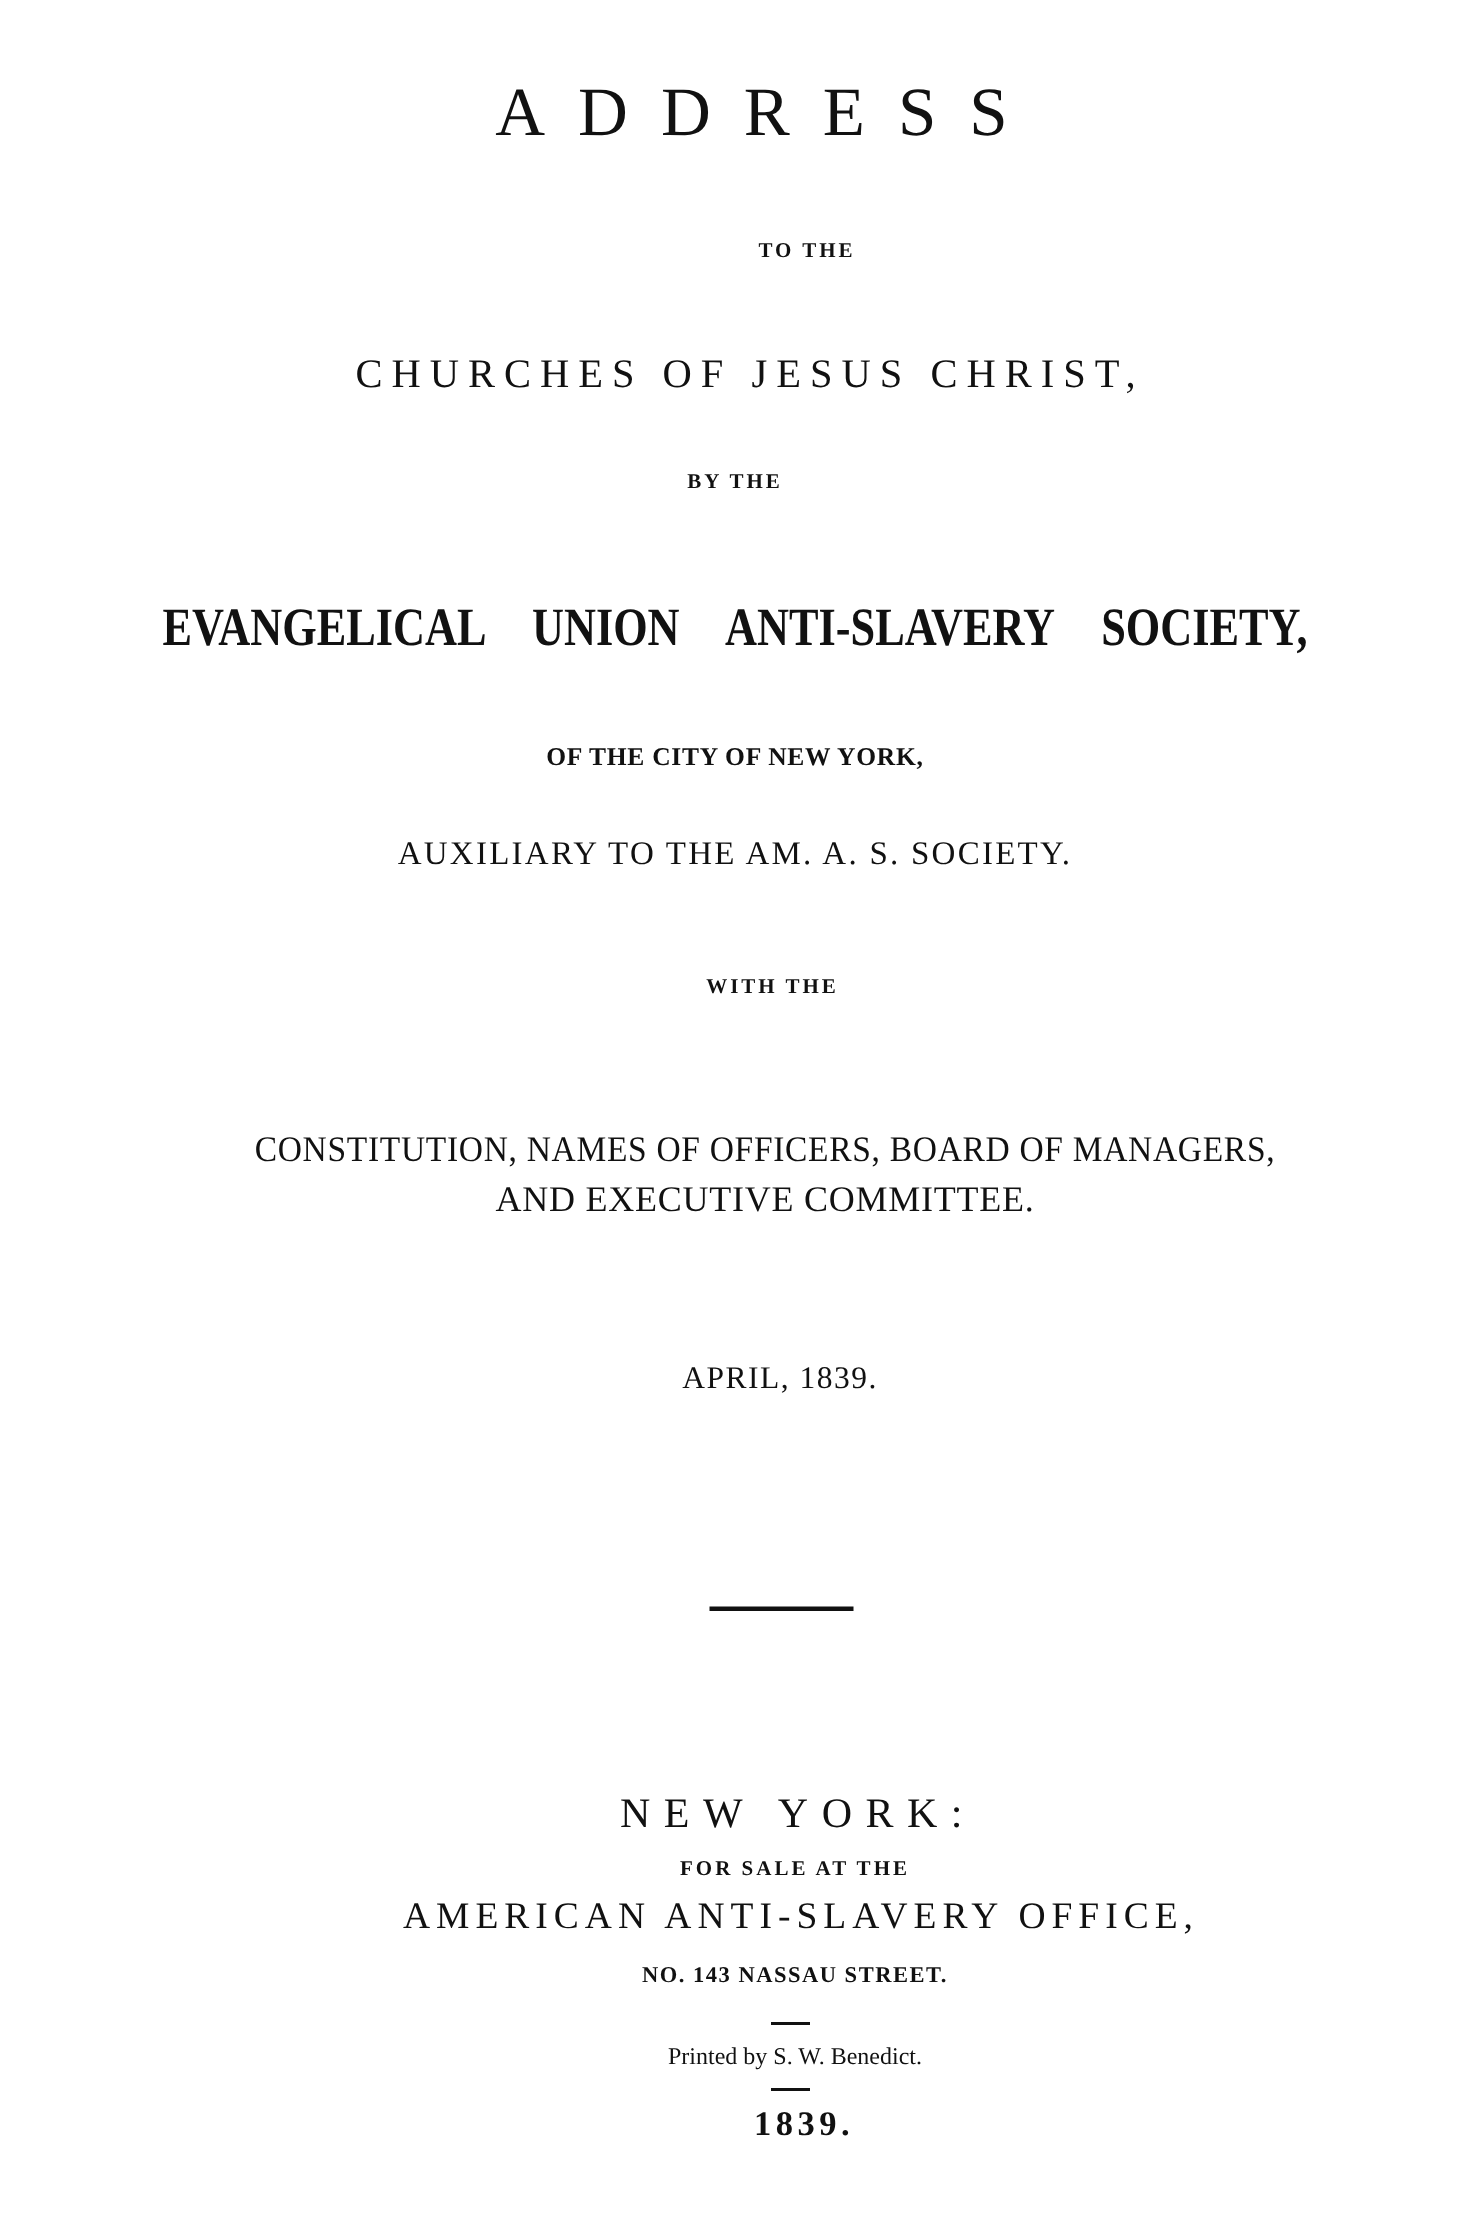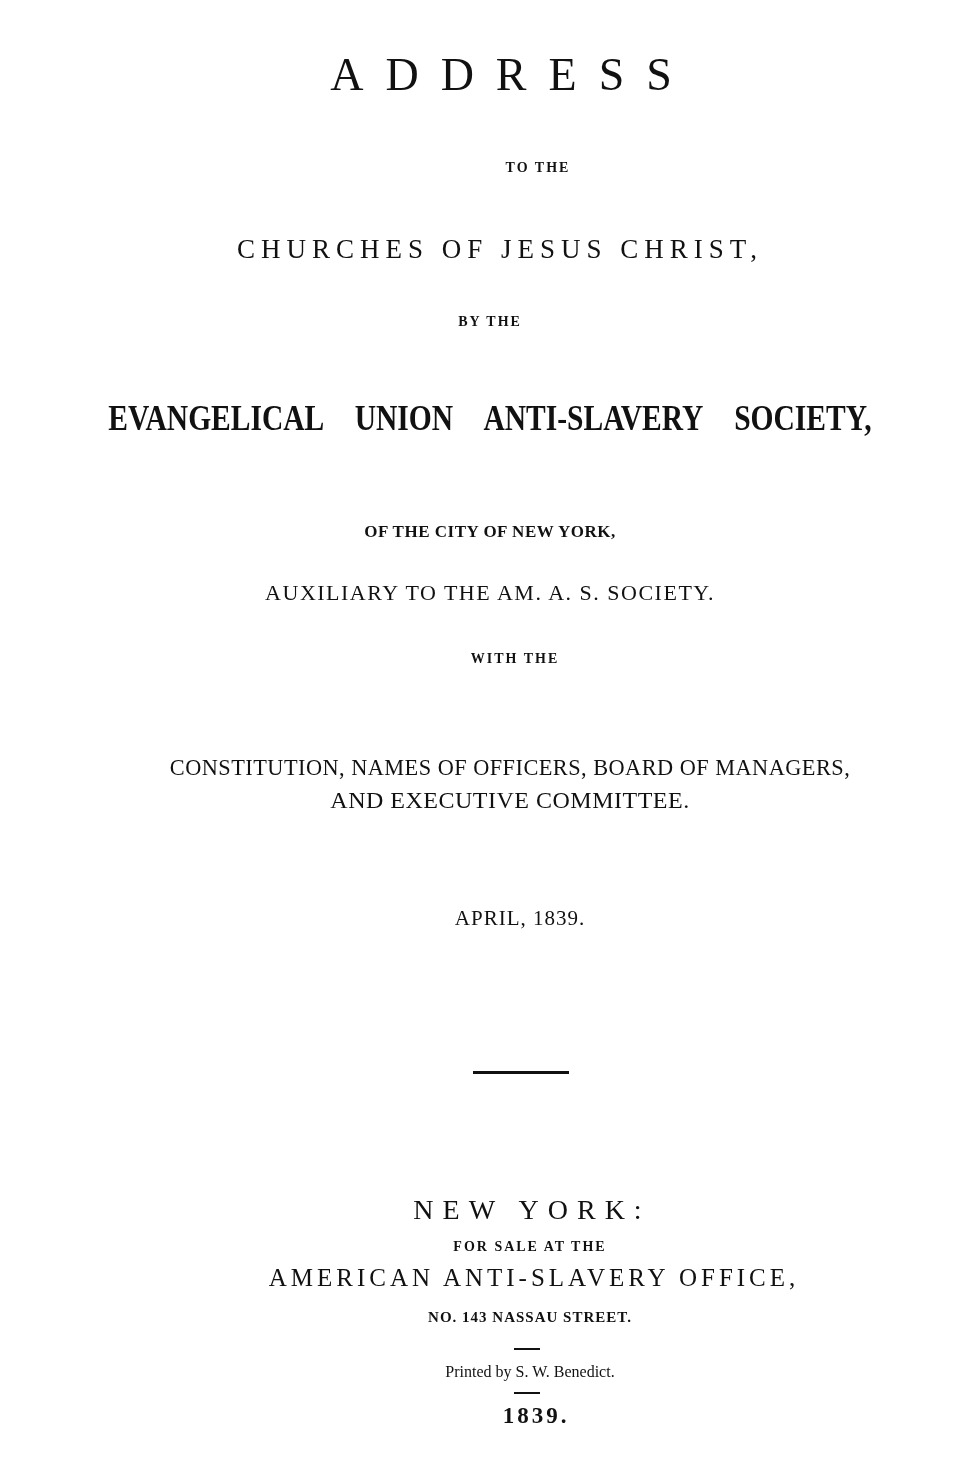--- a/index.html
+++ b/index.html
@@ -45,27 +45,27 @@
       top: 400px;
       font-family: "Liberation Sans Narrow", "Liberation Serif", serif;
       font-size: 36px;
       font-weight: bold;
       letter-spacing: 0px;
       word-spacing: 30px;
       transform: scaleX(0.82);
       transform-origin: 50% 50%;
     }
     .city {
-      top: 523px;
+      top: 496px;
       font-size: 17px;
       font-weight: bold;
       letter-spacing: 0.5px;
     }
     .auxiliary {
-      top: 582px;
+      top: 558px;
       font-size: 22px;
       letter-spacing: 1.5px;
     }
     .with {
       top: 652px;
       margin-left: 25px;
     }
     .constitution {
       top: 755px;
       font-size: 24px;

